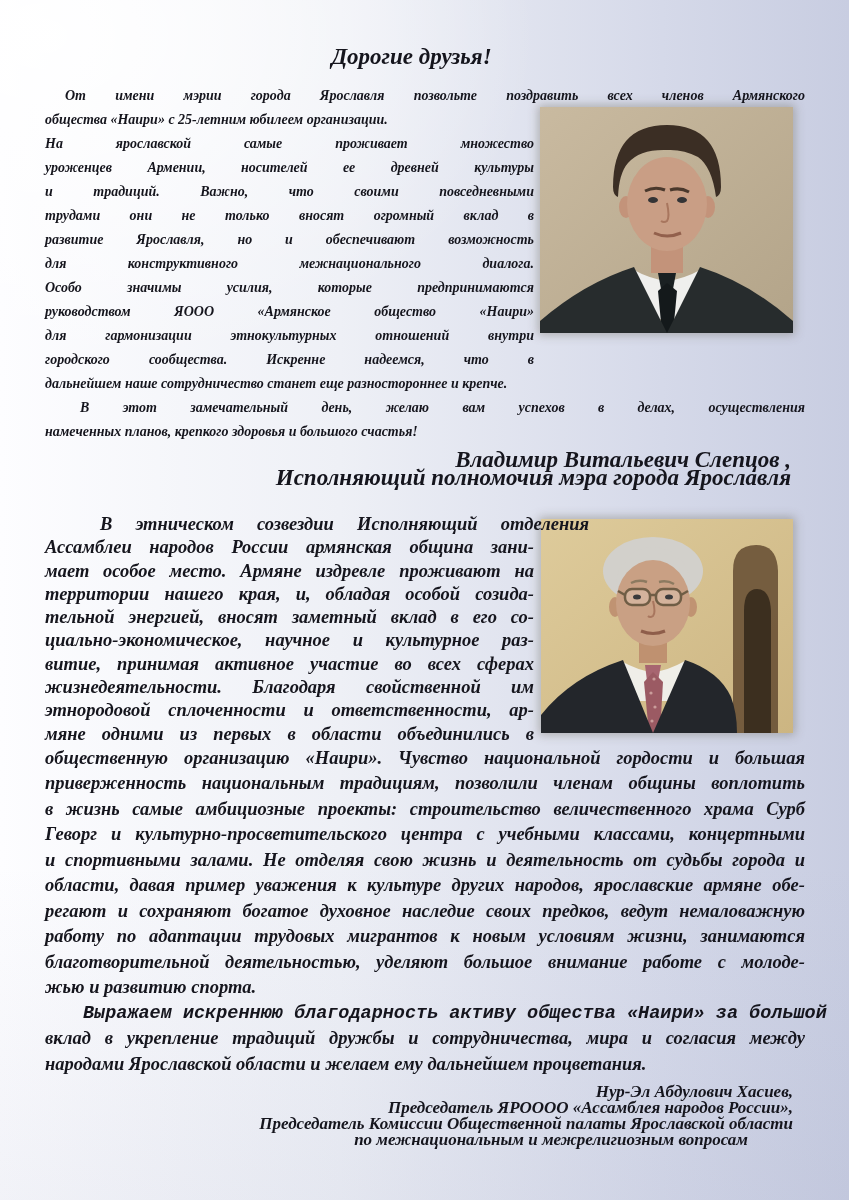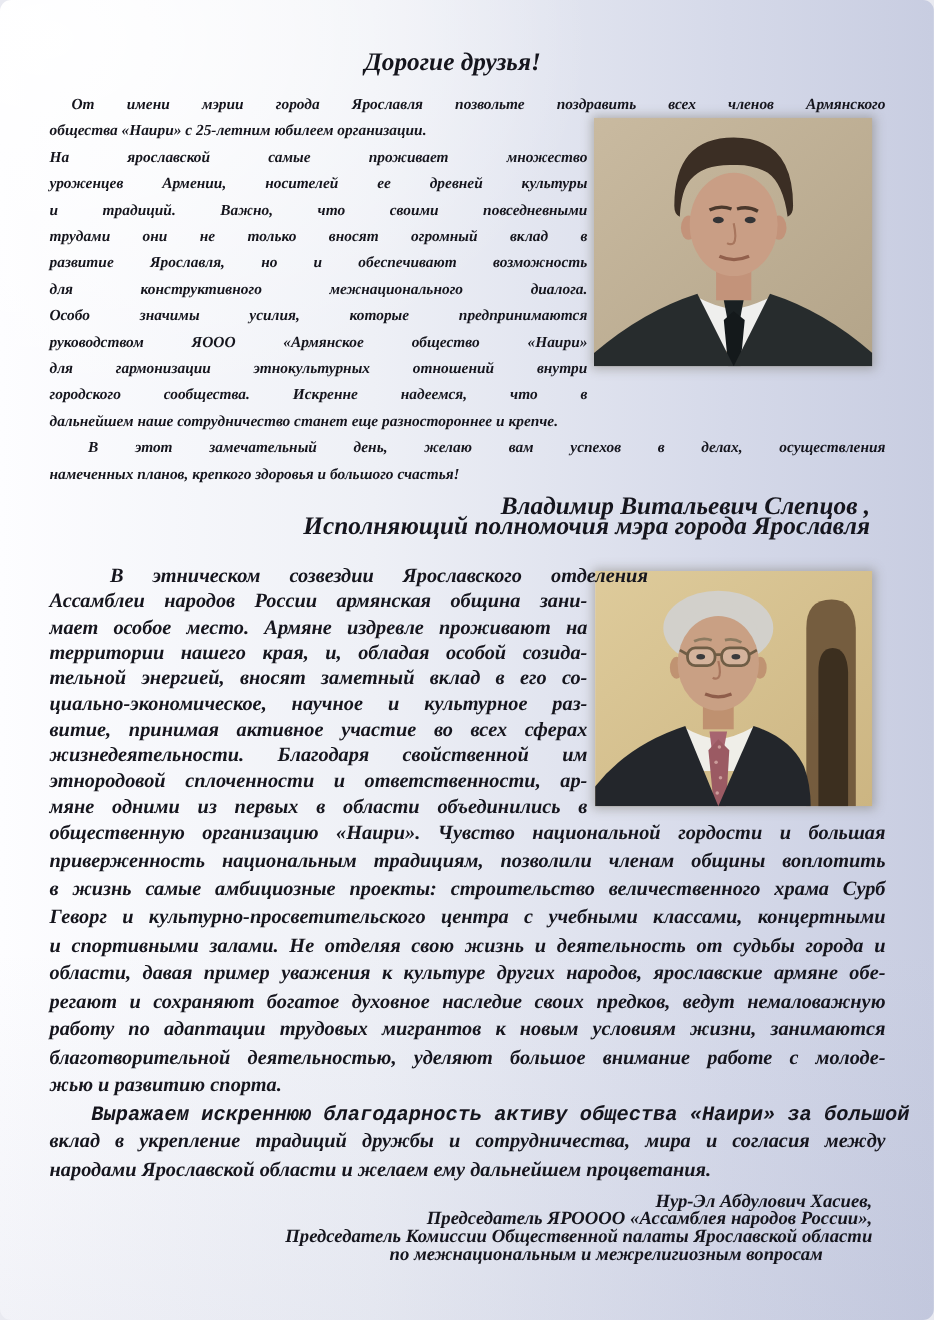--- a/index.html
+++ b/index.html
@@ -3,21 +3,21 @@
 <meta charset="utf-8">
 <style>
   html,body{margin:0;padding:0;background:#e9eaf1;}
   .page{
     position:relative;width:849px;height:1200px;overflow:hidden;
     background:
       radial-gradient(ellipse 900px 620px at 5% 3%, rgba(255,255,255,.92), rgba(255,255,255,0) 55%),
       linear-gradient(to bottom, rgba(255,255,255,0) 72%, rgba(140,148,185,.10) 100%),
       linear-gradient(to right, #fdfdff 0%, #eef0f6 40%, #d5d9e9 78%, #c8cde1 100%);
     font-family:"Liberation Serif","DejaVu Serif",serif;
-    font-style:italic;font-weight:700;color:#15151d;border-radius:10px;
+    font-style:italic;font-weight:700;color:#15151d;
   }
   .heading{position:absolute;top:44px;left:45px;right:44px;text-align:center;padding-right:27px;font-size:23px;}
   .col{position:absolute;left:45px;right:44px;}
   #b1{top:84px;font-size:14px;line-height:24px;}
   #b2{top:513px;font-size:18.5px;}
   #b2 .line{line-height:25.5px;}
   #b2 .nar{line-height:23.3px;}
   .line{white-space:nowrap;}
   .nar{width:489px;}
   .j{text-align:justify;text-align-last:justify;}
@@ -128,21 +128,21 @@
           <circle cx="114" cy="188" r="1.6"></circle>
         <circle cx="111" cy="202" r="1.6"></circle>
           <circle cx="113" cy="160" r="1.6"></circle>
       </g>
       <path d="M0,214 V196 Q30,158 82,141 L112,214 Z" fill="#23262b"></path>
       <path d="M112,214 L144,141 Q178,152 190,178 Q196,194 196,214 Z" fill="#23262b"></path>
     </svg>
   </div>
 
   <div class="col" id="b2">
-      <div class="line nar j ind55">В этническом созвездии Ярославского отделения</div>
+      <div class="line nar j ind55">В этническом созвездии Исполняющий отделения</div>
       <div class="line nar j">Ассамблеи народов России армянская община зани-</div>
       <div class="line nar j">мает особое место. Армяне издревле проживают на</div>
       <div class="line nar j">территории нашего края, и, обладая особой созида-</div>
       <div class="line nar j">тельной энергией, вносят заметный вклад в его со-</div>
       <div class="line nar j">циально-экономическое, научное и культурное раз-</div>
       <div class="line nar j">витие, принимая активное участие во всех сферах</div>
       <div class="line nar j">жизнедеятельности. Благодаря свойственной им</div>
       <div class="line nar j">этнородовой сплоченности и ответственности, ар-</div>
       <div class="line nar j">мяне одними из первых в области объединились в</div>
       <div class="line j">общественную организацию «Наири». Чувство национальной гордости и большая</div>

